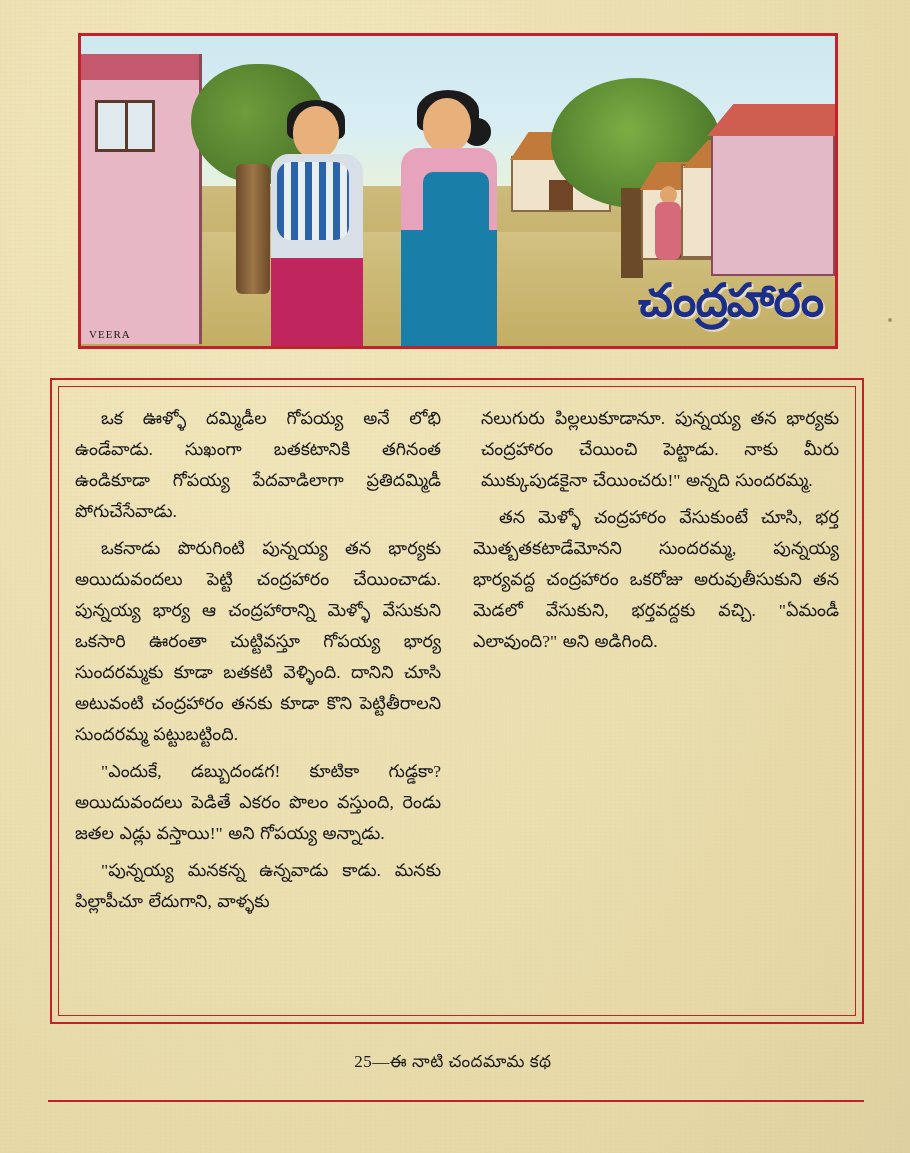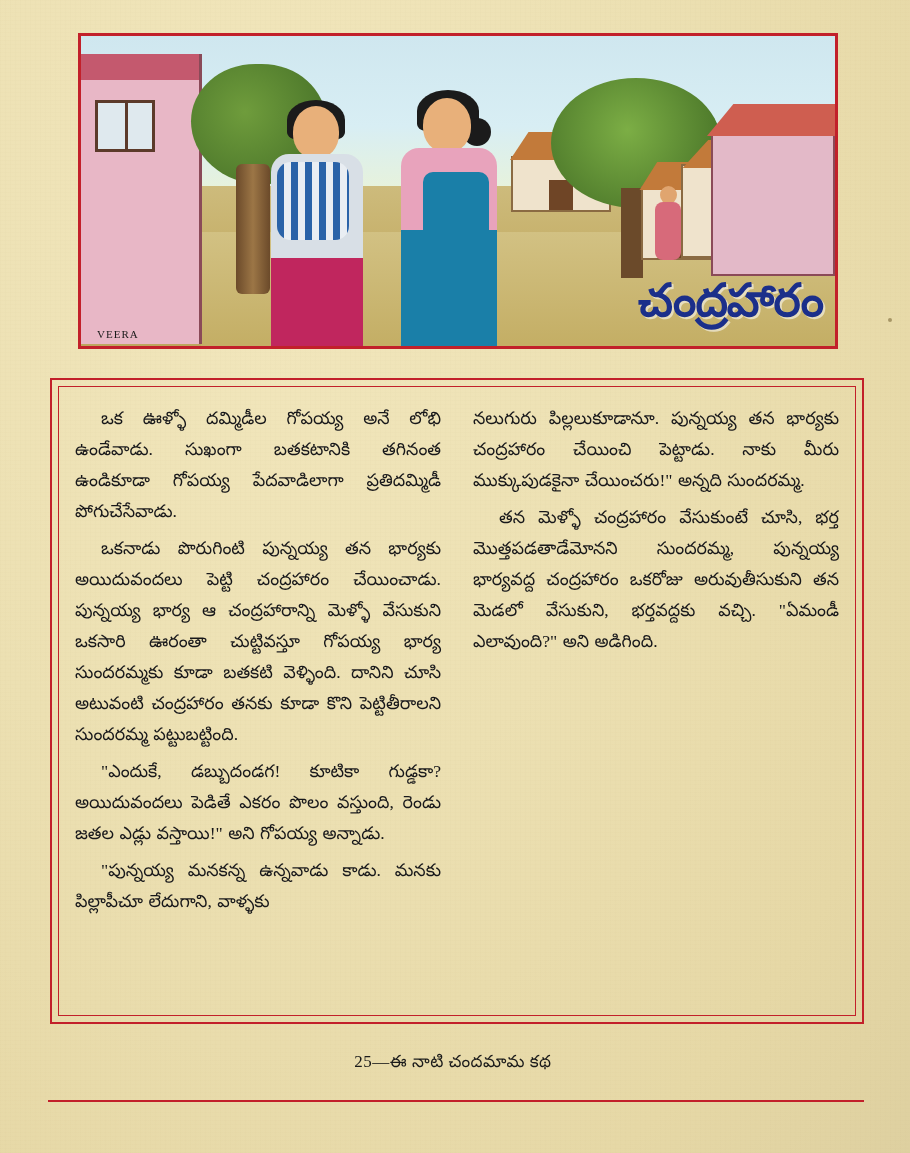--- a/index.html
+++ b/index.html
@@ -143,21 +143,21 @@
   .fig-b .hair { position: absolute; left: 24px; top: -8px; width: 62px; height: 42px; background: #1b1b1b; border-radius: 50% 50% 20% 20%; }
   .fig-b .bun { position: absolute; left: 70px; top: 20px; width: 28px; height: 28px; background: #1b1b1b; border-radius: 50%; }
   .fig-b .body { position: absolute; left: 8px; top: 50px; width: 96px; height: 205px; background: linear-gradient(#e8a3bc 0 40%, #1a7fa8 40% 100%); border-radius: 18px 18px 4px 4px; }
   .fig-b .sari { position: absolute; left: 30px; top: 74px; width: 66px; height: 180px; background: #1a7fa8; border-radius: 10px; }
   .fig-c { left: 572px; top: 150px; width: 30px; height: 76px; }
   .fig-c .head { position: absolute; left: 7px; top: 0; width: 17px; height: 18px; background: #e0a56f; border-radius: 50%; }
   .fig-c .body { position: absolute; left: 2px; top: 16px; width: 26px; height: 58px; background: #d76a7a; border-radius: 8px; }
   .signature {
     position: absolute; left: 8px; bottom: 6px;
     font-family: "Liberation Serif", serif;
-    font-size: 11px; color: #1a1a1a; letter-spacing: 1px; margin-left: 8px;
+    font-size: 11px; color: #1a1a1a; letter-spacing: 1px;
   }
 
   
   .story-title {
     position: absolute;
     right: 12px;
     bottom: 8px;
     font-size: 46px;
     font-weight: bold;
     color: #1b2f8a;
@@ -194,21 +194,21 @@
   .para {
     margin: 0 0 6px 0;
     font-size: 17.6px;
     line-height: 31px;
     color: #17171a;
     text-align: justify;
     text-indent: 26px;
     font-family: "Liberation Serif", serif;
     word-spacing: 1px;
   }
-  .para.no-indent { text-indent: 0; }
+  .para.no-indent { text-indent: 0; margin-left: 8px; }
 
   
   .footer {
     position: absolute;
     left: 0;
     right: 4px;
     top: 1052px;
     text-align: center;
     font-size: 17px;
     color: #1a1a1a;
@@ -311,20 +311,20 @@
   <div class="text-frame">
     <div class="text-frame-inner">
       <div class="col">
         <p class="para">ఒక ఊళ్ళో దమ్మిడీల గోపయ్య అనే లోభి ఉండేవాడు. సుఖంగా బతకటానికి తగినంత ఉండికూడా గోపయ్య పేదవాడిలాగా ప్రతిదమ్మిడీ పోగుచేసేవాడు.</p>
         <p class="para">ఒకనాడు పొరుగింటి పున్నయ్య తన భార్యకు అయిదువందలు పెట్టి చంద్రహారం చేయించాడు. పున్నయ్య భార్య ఆ చంద్రహారాన్ని మెళ్ళో వేసుకుని ఒకసారి ఊరంతా చుట్టివస్తూ గోపయ్య భార్య సుందరమ్మకు కూడా బతకటి వెళ్ళింది. దానిని చూసి అటువంటి చంద్రహారం తనకు కూడా కొని పెట్టితీరాలని సుందరమ్మ పట్టుబట్టింది.</p>
         <p class="para">"ఎందుకే, డబ్బుదండగ! కూటికా గుడ్డకా? అయిదువందలు పెడితే ఎకరం పొలం వస్తుంది, రెండు జతల ఎడ్లు వస్తాయి!" అని గోపయ్య అన్నాడు.</p>
         <p class="para">"పున్నయ్య మనకన్న ఉన్నవాడు కాడు. మనకు పిల్లాపీచూ లేదుగాని, వాళ్ళకు</p>
       </div>
       <div class="col">
         <p class="para no-indent">నలుగురు పిల్లలుకూడానూ. పున్నయ్య తన భార్యకు చంద్రహారం చేయించి పెట్టాడు. నాకు మీరు ముక్కుపుడకైనా చేయించరు!" అన్నది సుందరమ్మ.</p>
-        <p class="para">తన మెళ్ళో చంద్రహారం వేసుకుంటే చూసి, భర్త మొత్తపడతాడేమోనని సుందరమ్మ, పున్నయ్య భార్యవద్ద చంద్రహారం ఒకరోజు అరువుతీసుకుని తన మెడలో వేసుకుని, భర్తవద్దకు వచ్చి. "ఏమండీ ఎలావుంది?" అని అడిగింది.</p>
+        <p class="para">తన మెళ్ళో చంద్రహారం వేసుకుంటే చూసి, భర్త మొత్బతకటాడేమోనని సుందరమ్మ, పున్నయ్య భార్యవద్ద చంద్రహారం ఒకరోజు అరువుతీసుకుని తన మెడలో వేసుకుని, భర్తవద్దకు వచ్చి. "ఏమండీ ఎలావుంది?" అని అడిగింది.</p>
       </div>
     </div>
   </div>
 
   <div class="footer">25—ఈ నాటి చందమామ కథ</div>
   <div class="bottom-rule"></div>
 </div>
 
 </body></html>

